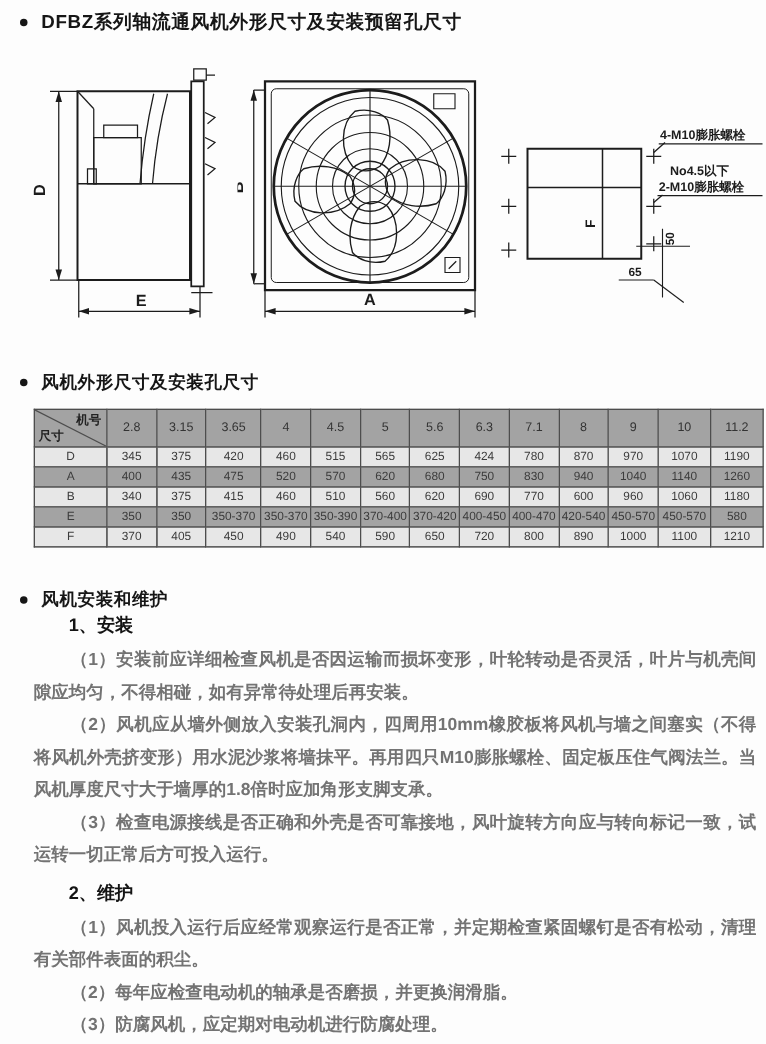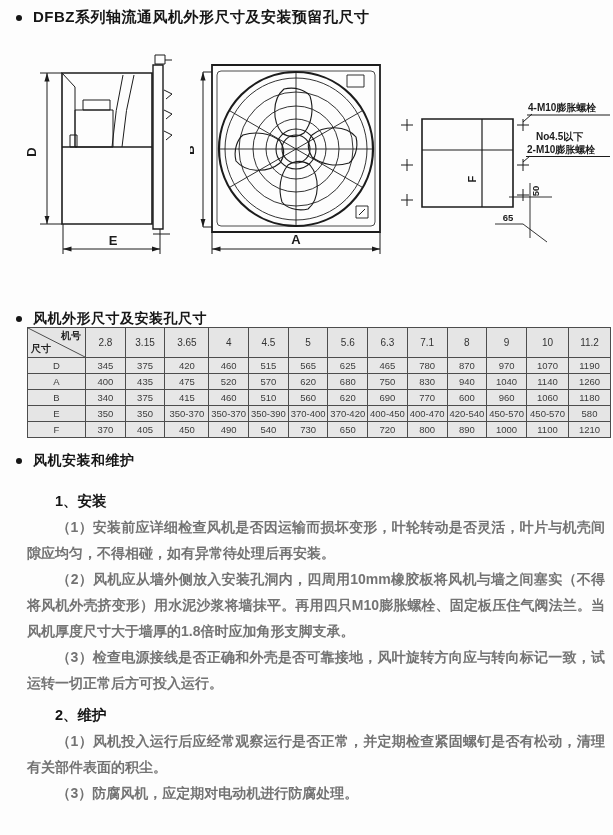--- a/index.html
+++ b/index.html
@@ -14,21 +14,21 @@
   h2{font-size:14px;letter-spacing:.5px;}
 
   .drawings{position:absolute;left:0;top:52px;width:613px;height:218px;}
   .drawings svg{position:absolute;top:0;}
   svg line,svg rect,svg circle,svg path,svg polyline{vector-effect:non-scaling-stroke;}
   .dim-letter{font-size:13px;font-weight:700;fill:#1c1c1c;}
   .note-label{font-size:10px;font-weight:600;fill:#1c1c1c;}
   .small-dim{font-size:9.5px;font-weight:600;fill:#1c1c1c;}
 
   table.dims{position:absolute;left:27px;top:327px;width:584px;border-collapse:collapse;
-             table-layout:fixed;background:#e5e5e5;}
+             table-layout:fixed;background:#a3a3a3;}
   table.dims td,table.dims th{border:1px solid #4d4d4d;text-align:center;padding:0;
              font-size:9.5px;font-weight:400;color:#3c3c3c;height:15px;white-space:nowrap;overflow:hidden;}
   table.dims thead th{height:29px;font-size:10px;color:#333;}
   tr.shade td{background:#e7e7e7;}
   td.row-label{font-size:10px;color:#333;}
   th.corner{position:relative;padding:0;}
   .corner-top{position:absolute;top:1px;right:4px;font-size:10px;font-weight:600;color:#222;}
   .corner-bottom{position:absolute;bottom:1px;left:3px;font-size:10px;font-weight:600;color:#222;}
   .corner svg{position:absolute;left:0;top:0;width:100%;height:100%;}
 
@@ -174,21 +174,21 @@
       </g>
       <text class="note-label" x="133" y="59">4-M10膨胀螺栓</text>
       <text class="note-label" x="141" y="88">No4.5以下</text>
       <text class="note-label" x="132" y="101">2-M10膨胀螺栓</text>
       <text class="dim-letter" x="81" y="127" text-anchor="middle" transform="rotate(-90 81 127)" style="font-size:11px;">F</text>
       <text class="small-dim" x="144" y="139" text-anchor="middle" transform="rotate(-90 144 139)">50</text>
       <text class="small-dim" x="113" y="169" text-anchor="middle">65</text>
     </svg>
   </div>
 
-  <div class="section-row" style="top:310px;align-items:center;">
+  <div class="section-row" style="top:297px;align-items:center;">
     <span class="bullet"></span>
     <h2>风机外形尺寸及安装孔尺寸</h2>
   </div>
 
   <table class="dims">
     <colgroup>
       <col style="width:58px;">
       <col>
         <col>
         <col style="width:44px;">
@@ -230,21 +230,21 @@
     <tbody id="table-body">
         <tr class="shade">
           <td class="row-label">D</td>
           <td>345</td>
           <td>375</td>
           <td>420</td>
           <td>460</td>
           <td>515</td>
           <td>565</td>
           <td>625</td>
-          <td>465</td>
+          <td>424</td>
           <td>780</td>
           <td>870</td>
           <td>970</td>
           <td>1070</td>
           <td>1190</td>
         </tr>
         <tr>
           <td class="row-label">A</td>
           <td>400</td>
           <td>435</td>
@@ -292,40 +292,41 @@
           <td>450-570</td>
           <td>580</td>
         </tr>
         <tr class="shade">
           <td class="row-label">F</td>
           <td>370</td>
           <td>405</td>
           <td>450</td>
           <td>490</td>
           <td>540</td>
-          <td>730</td>
+          <td>590</td>
           <td>650</td>
           <td>720</td>
           <td>800</td>
           <td>890</td>
           <td>1000</td>
           <td>1100</td>
           <td>1210</td>
         </tr>
       </tbody>
   </table>
 
-  <div class="section-row" style="top:452px;">
+  <div class="section-row" style="top:471px;">
     <span class="bullet"></span>
     <h2>风机安装和维护</h2>
   </div>
 
   <div class="text-block">
     <h3>1、安装</h3>
     <p>（1）安装前应详细检查风机是否因运输而损坏变形，叶轮转动是否灵活，叶片与机壳间隙应均匀，不得相碰，如有异常待处理后再安装。</p>
     <p>（2）风机应从墙外侧放入安装孔洞内，四周用10mm橡胶板将风机与墙之间塞实（不得将风机外壳挤变形）用水泥沙浆将墙抹平。再用四只M10膨胀螺栓、固定板压住气阀法兰。当风机厚度尺寸大于墙厚的1.8倍时应加角形支脚支承。</p>
     <p>（3）检查电源接线是否正确和外壳是否可靠接地，风叶旋转方向应与转向标记一致，试运转一切正常后方可投入运行。</p>
     <h3 class="second">2、维护</h3>
     <p>（1）风机投入运行后应经常观察运行是否正常，并定期检查紧固螺钉是否有松动，清理有关部件表面的积尘。</p>
+    <p>（2）每年应检查电动机的轴承是否磨损，并更换润滑脂。</p>
     <p>（3）防腐风机，应定期对电动机进行防腐处理。</p>
   </div>
 
 </div>
 
 </body></html>

